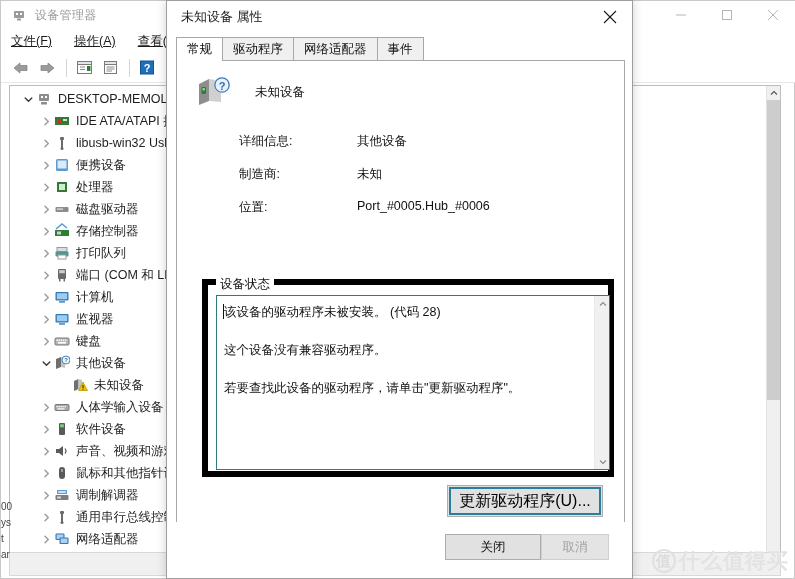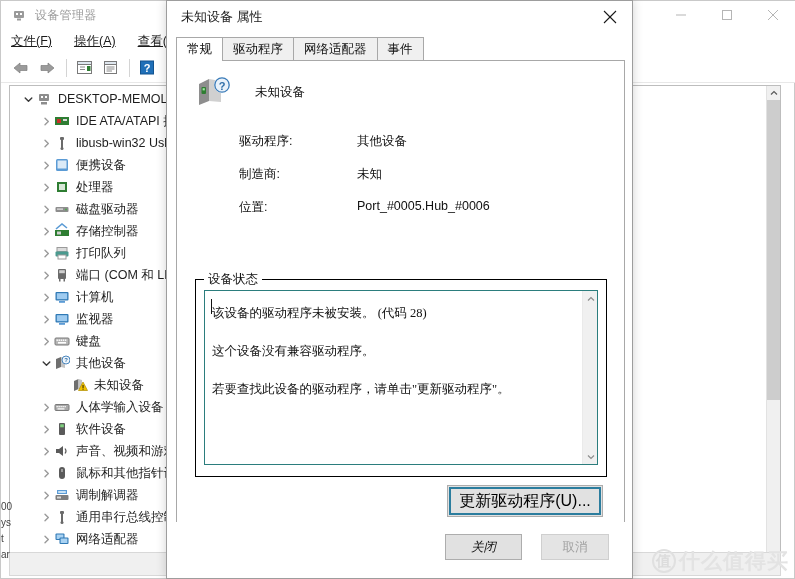--- a/index.html
+++ b/index.html
@@ -122,37 +122,36 @@
   .dev-header { position:absolute; left:18px; top:14px; display:flex; align-items:center;}
   .dev-icon { width:38px; height:34px; position:relative; flex:0 0 38px;}
   .dev-name { margin-left:22px; font-size:12.5px; color:#111; }
 
   .info-grid { position:absolute; left:62px; top:72px; font-size:12.5px; color:#111; }
   .info-row { display:flex; margin-bottom:16px; }
   .info-label { width:118px; flex:0 0 118px;}
   .info-value { }
 
   .fieldset {
-    position:absolute; left:18px; top:218px; width:412px; height:198px;
-    border:1px solid #000000;
-    font-family:Liberation Serif, serif;
+    position:absolute; left:25px; top:218px; width:412px; height:198px;
+    border:6px solid #000000;
   }
   .fieldset-legend {
     position:absolute; left:8px; top:-9px; background:#ffffff; padding:0 4px;
     font-size:12.5px; color:#111;
   }
   .status-box {
     position:absolute; left:8px; top:10px; width:394px; height:175px;
     border:1px solid #2b7d7d; background:#ffffff; overflow:hidden;
   }
   .status-text {
     position:absolute; left:7px; top:6px; right:20px;
     font-size:12.5px; color:#111; line-height:20px;
   }
-  .status-text p { margin:6px 0 18px 0; }
+  .status-text p { margin:0 0 18px 0; }
   .status-text p:last-child { margin-bottom:0; }
   .status-caret {
     position:absolute; left:6px; top:8px; width:1px; height:15px; background:#111;
   }
   .status-scroll {
     position:absolute; right:0; top:0; width:15px; height:100%;
     background:#f0f0f0; border-left:1px solid #eaeaea;
   }
   .ss-arrow { width:15px; height:15px; display:flex; align-items:center; justify-content:center; color:#868686;}
   .ss-arrow.down { position:absolute; bottom:0; left:0; }
@@ -167,21 +166,21 @@
     background:#e1e1e1; border:1px solid #adadad;
     outline:2px solid #2b7d9e; outline-offset:-4px;
   }
   .btn-update-inner {
     position:absolute; left:0; top:0; right:0; bottom:0;
     display:flex; align-items:center; justify-content:center;
   }
 
   .dlg-footer { position:absolute; left:0; bottom:0; width:100%; height:56px; background:#ffffff; }
   .btn-close {
-    position:absolute; left:278px; bottom:18px; width:77px; height:26px;font-style:italic;
+    position:absolute; left:278px; bottom:18px; width:96px; height:26px;
   }
   .btn-cancel {
     position:absolute; left:374px; bottom:18px; width:68px; height:26px;
     color:#a0a0a0; background:#e4e4e4; border:1px solid #cfcfcf;
   }
 
   
   .watermark {
     position:absolute; right:6px; bottom:4px;
     font-size:21px; color:#e3e3e3; font-weight:bold; letter-spacing:1px;
@@ -638,21 +637,21 @@
             <circle cx="27" cy="10" r="8" fill="#ffffff"></circle>
             <circle cx="27" cy="10" r="7.2" fill="#e8f1fa" stroke="#3a7bb8" stroke-width="1.3"></circle>
             <text x="27" y="14.5" font-size="11" font-weight="bold" fill="#2f6ea8" text-anchor="middle" font-family="Liberation Sans, sans-serif">?</text>
           </svg>
         </span>
         <span class="dev-name">未知设备</span>
       </div>
 
       <div class="info-grid">
         <div class="info-row">
-          <span class="info-label">驱动程序:</span>
+          <span class="info-label">详细信息:</span>
           <span class="info-value">其他设备</span>
         </div>
         <div class="info-row">
           <span class="info-label">制造商:</span>
           <span class="info-value">未知</span>
         </div>
         <div class="info-row">
           <span class="info-label">位置:</span>
           <span class="info-value">Port_#0005.Hub_#0006</span>
         </div>

